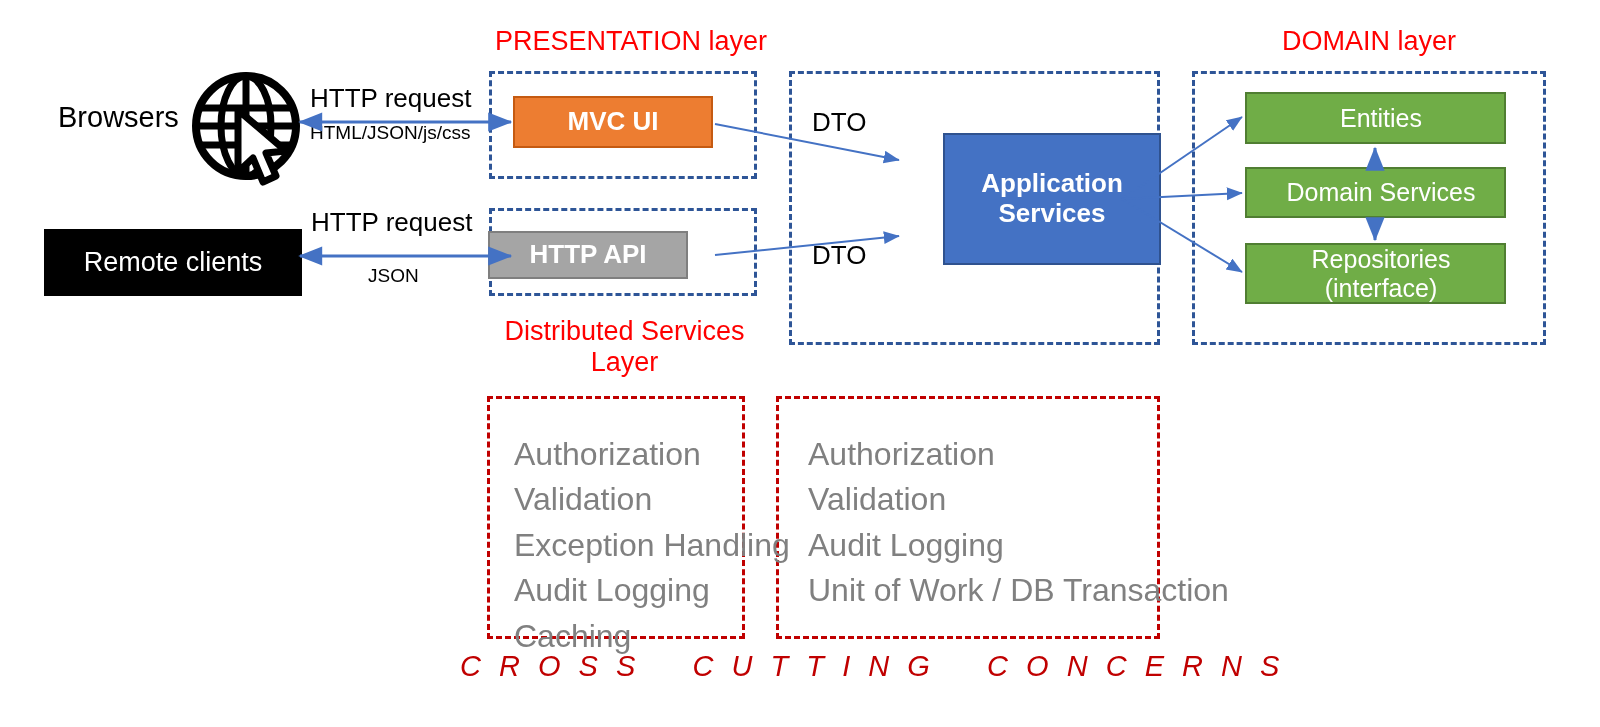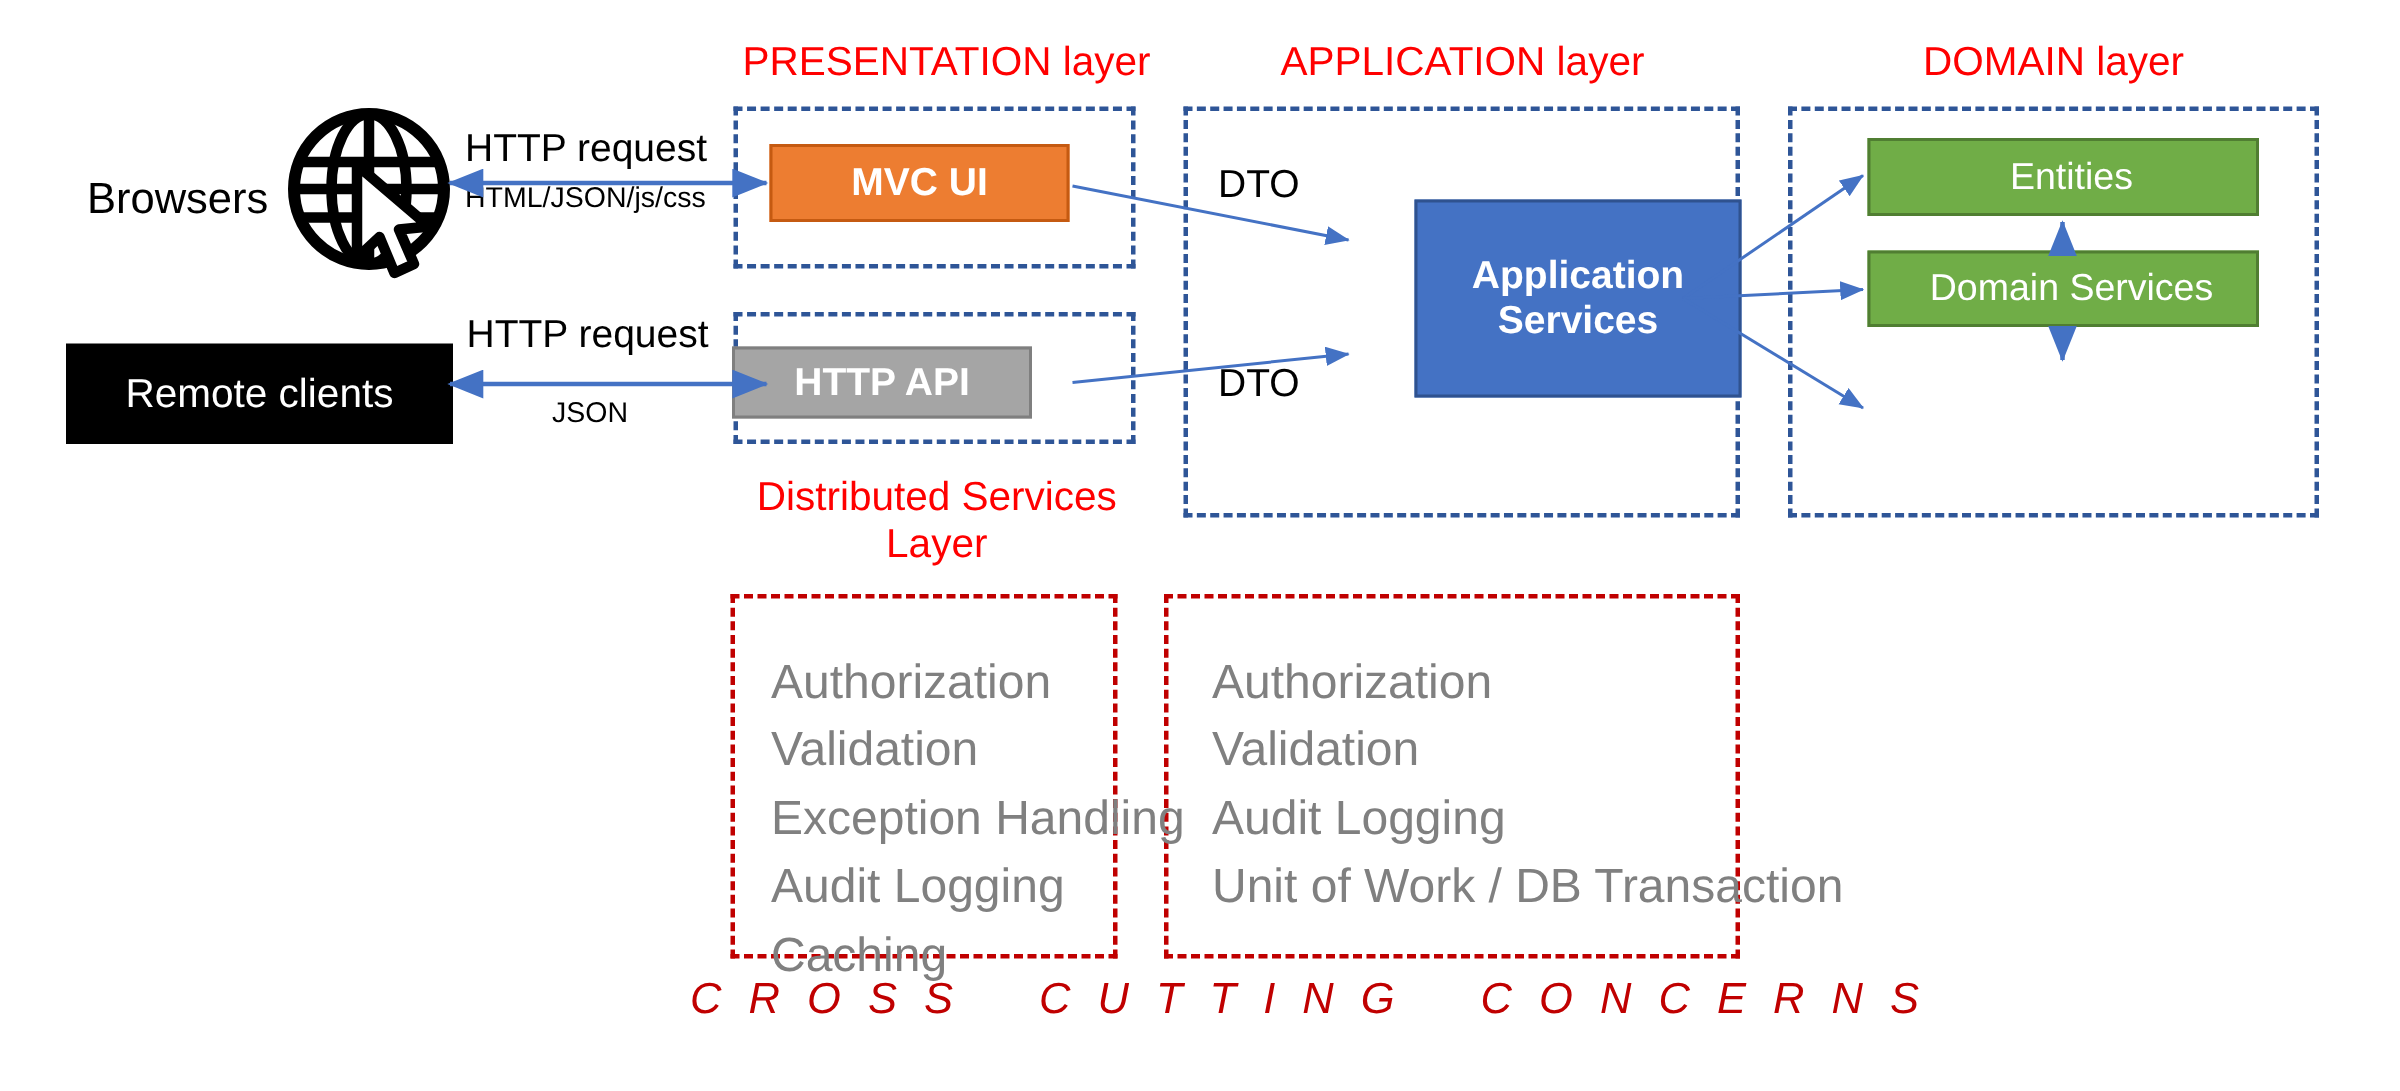--- a/index.html
+++ b/index.html
@@ -92,42 +92,41 @@
   }
 
   
   .lbl {
     color: #000000;
     white-space: nowrap;
   }
   .lbl-big   { font-size: 26px; }
   .lbl-small { font-size: 19px; }
   .lbl-dto   { font-size: 26px; }
-  .lbl-browsers { font-size: 29px; margin-top: 16px; }
+  .lbl-browsers { font-size: 29px; }
 
   
   .cc-footer {
     color: #C00000;
     font-size: 29px;
     font-style: italic;
     letter-spacing: 5px;
     white-space: pre;
     text-align: center;
   }
 
   svg { overflow: visible; }
 </style>
 </head>
 <body>
 
 <div id="stage">
 
   <div class="abs layer-title" style="left:495px; top:26px; width:262px;">PRESENTATION layer</div>
 
-  <div class="abs layer-title" style="left:790px; top:26px; width:370px;">APPLICATION layer</div>
 
   <div class="abs layer-title two-line" style="left:492px; top:316px; width:265px;">Distributed Services Layer</div>
 
   <div class="abs layer-title" style="left:1192px; top:26px; width:354px;">DOMAIN layer</div>
 
   <div class="abs layer-box" style="left:489px; top:71px; width:268px; height:108px;"></div>
 
   <div class="abs layer-box" style="left:489px; top:208px; width:268px; height:88px;"></div>
 
   <div class="abs layer-box" style="left:789px; top:71px; width:371px; height:274px;"></div>
@@ -189,20 +188,24 @@
 
   <div class="abs node node-appsvc" style="left:902px; top:133px; width:218px; height:132px; flex-direction:column;margin-left:41px;">
     <span>Application</span>
     <span>Services</span>
   </div>
 
   <div class="abs node node-green" style="left:1245px; top:92px; width:261px; height:52px;">Entities</div>
 
   <div class="abs node node-green" style="left:1245px; top:167px; width:261px; height:51px;">Domain Services</div>
 
+  <div class="abs node node-green" style="left:1245px; top:243px; width:261px; height:61px; flex-direction:column;">
+    <span>Repositories</span>
+    <span>(interface)</span>
+  </div>
 
   <svg class="abs" style="left:0; top:0;" width="1600" height="727">
     <defs>
       <marker id="ah" markerWidth="9" markerHeight="9" refX="7.6" refY="3.2" orient="auto" markerUnits="strokeWidth">
         <path d="M0,0 L8,3.2 L0,6.4 z" fill="#4472C4"></path>
       </marker>
       <marker id="ahL" markerWidth="9" markerHeight="9" refX="0.6" refY="3.2" orient="auto" markerUnits="strokeWidth">
         <path d="M8,0 L0,3.2 L8,6.4 z" fill="#4472C4"></path>
       </marker>
     </defs>

